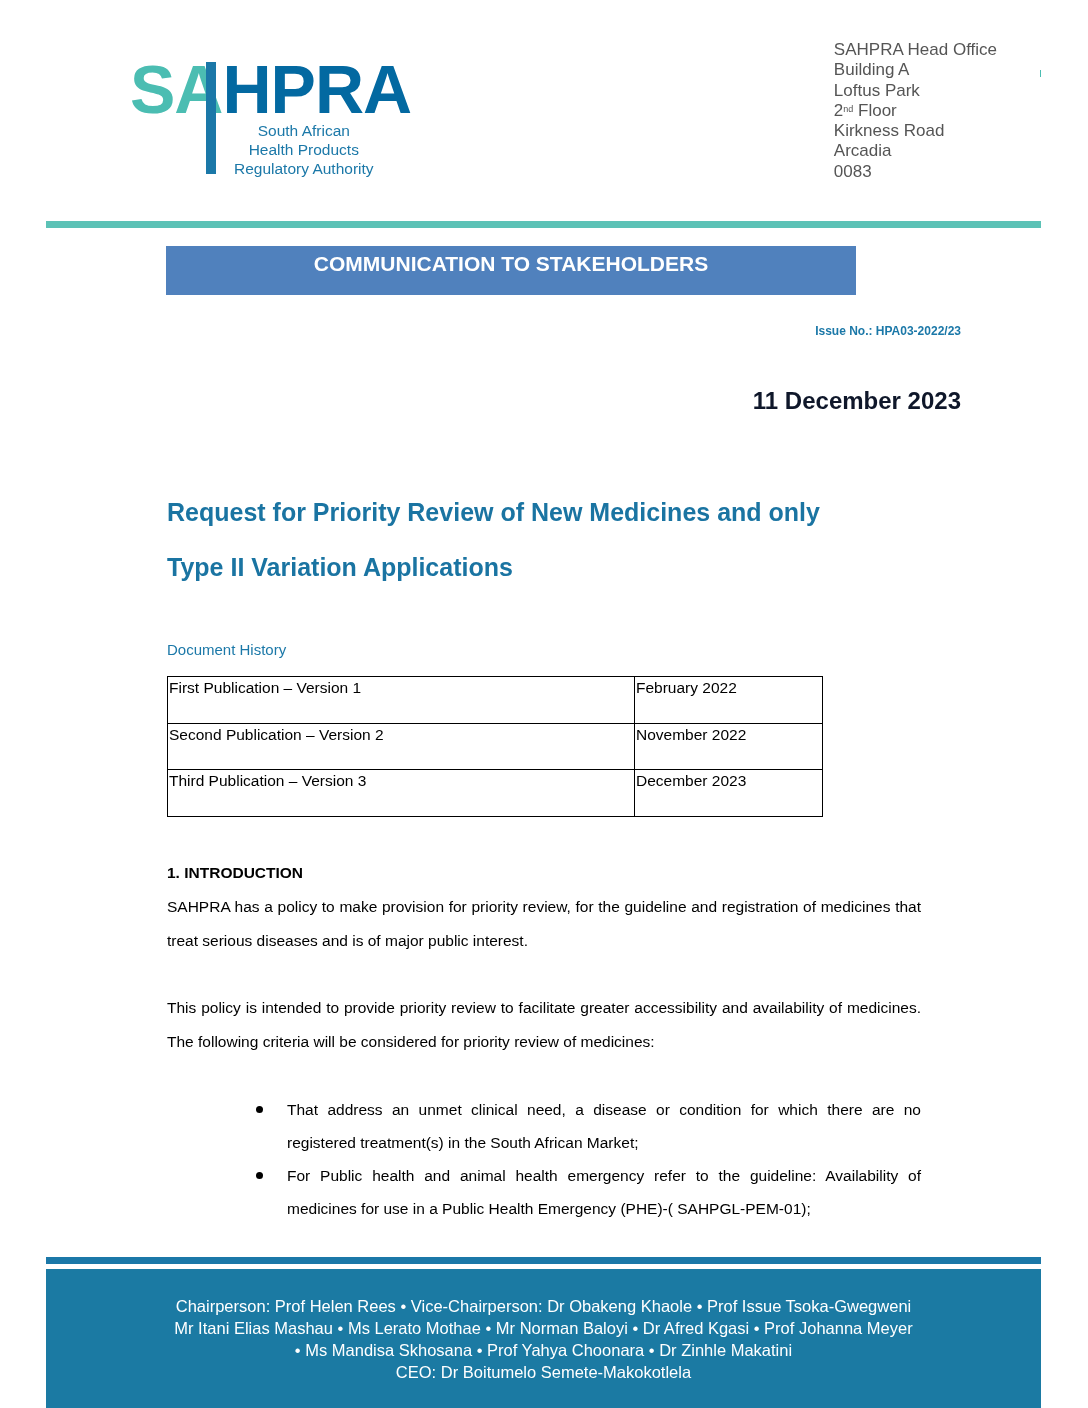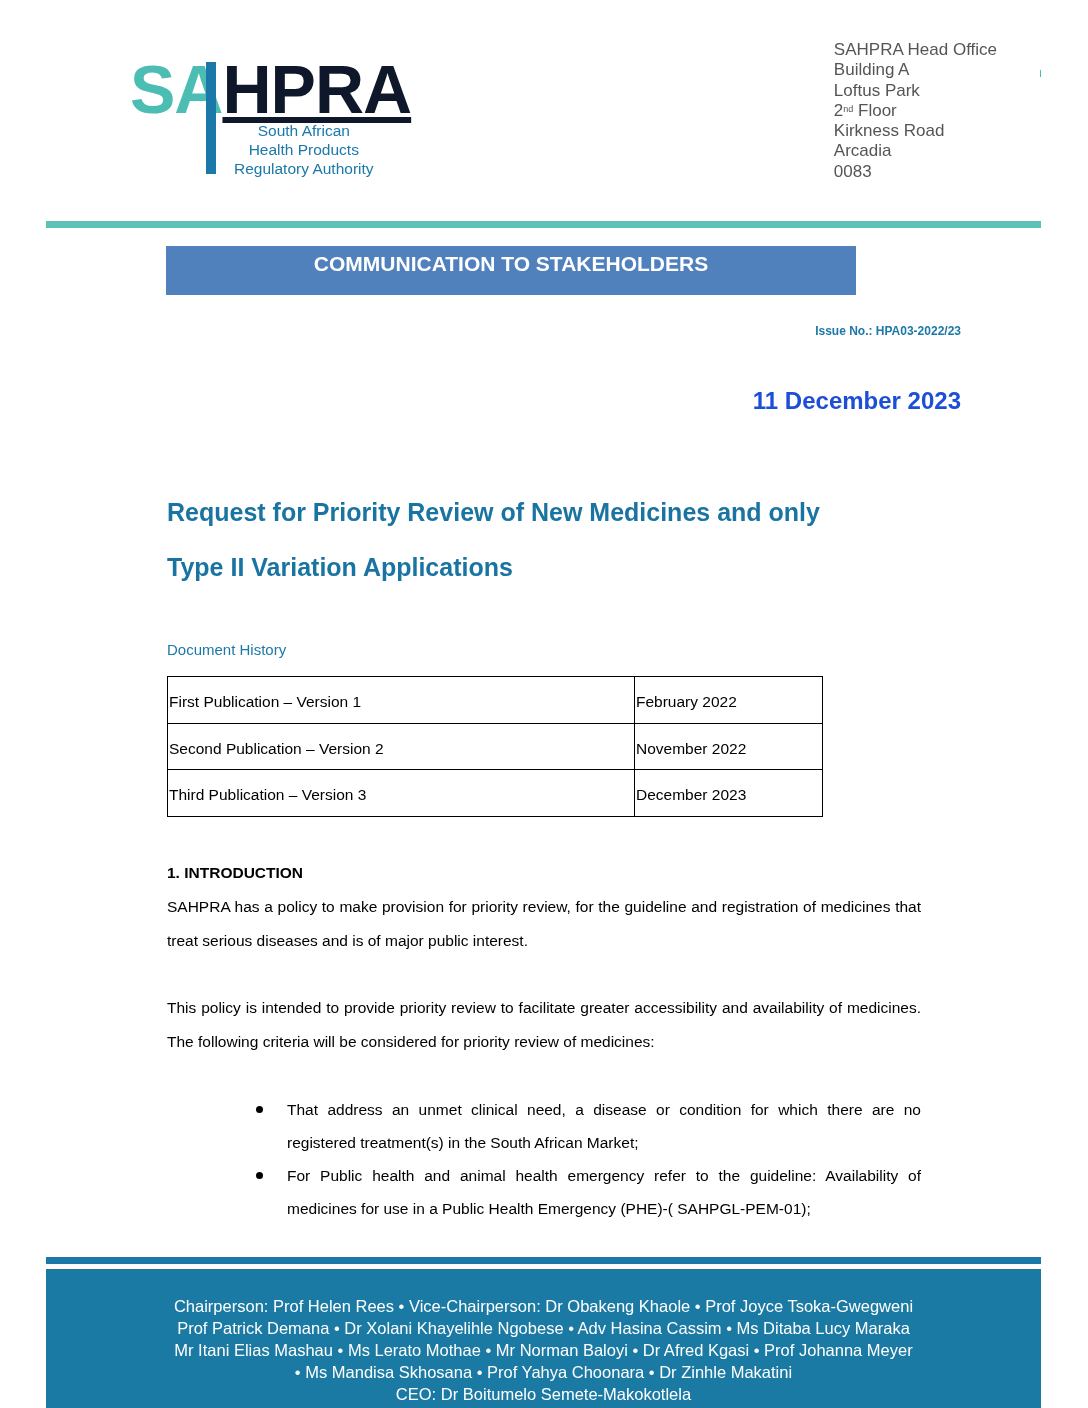--- a/index.html
+++ b/index.html
@@ -3,47 +3,47 @@
   <meta charset="utf-8">
   <style>
     * { box-sizing: border-box; margin: 0; padding: 0; }
     html, body { width: 1088px; height: 1408px; background: #ffffff; overflow: hidden; }
     body { position: relative; font-family: "Liberation Sans", sans-serif; color: #000; }
 
     
     .logo { position: absolute; left: 106px; top: 58px; width: 300px; height: 125px; }
     .logo-word { position: absolute; top: 0; left: 0; font-family: "Liberation Sans", sans-serif; font-weight: bold; font-size: 68px; line-height: 62px; letter-spacing: -1px; white-space: nowrap; }
     .logo-sa { color: #4bbdb2; margin-left: 24px; }
-    .logo-hpra { color: #0f172a; text-decoration: underline; }
+    .logo-hpra { color: #0369a1; }
     .logo-bar { position: absolute; left: 100px; top: 4px; width: 10px; height: 112px; background: #1b78a8; }
     .logo-sub { position: absolute; left: 128px; top: 63px; font-size: 15.5px; line-height: 19px; color: #1b78a8; text-align: center; }
     .logo-sub div { white-space: nowrap; }
 
     
     .address { position: absolute; right: 91px; top: 40px; text-align: left; font-size: 17px; line-height: 20.3px; color: #555; }
     .address sup { font-size: 9px; vertical-align: top; position: relative; top: -2px; }
     .corner-mark { position: absolute; left: 1040px; top: 70px; width: 1px; height: 7px; background: #4bbdb2; }
 
     
     .teal-rule { position: absolute; left: 46px; top: 221px; width: 995px; height: 7px; background: #5cc2b6; }
 
     
     .banner { position: absolute; left: 166px; top: 246px; width: 690px; height: 49px; background: #5081bd; color: #fff; text-align: center; font-weight: bold; font-size: 21px; line-height: 36px; letter-spacing: 0px; }
     .banner span { font-family: "Liberation Sans", sans-serif; }
 
     .issue { position: absolute; right: 127px; top: 324px; font-size: 12px; font-weight: bold; color: #1b78a8; margin-left: 45px; }
-    .date { position: absolute; right: 127px; top: 387px; font-size: 24px; font-weight: bold; color: #1d4ed8; text-align: center; }
+    .date { position: absolute; right: 127px; top: 387px; font-size: 24px; font-weight: bold; color: #0f172a; text-align: center; }
 
     .title { position: absolute; left: 167px; top: 485px; width: 760px; font-size: 25px; font-weight: bold; color: #1a74a2; line-height: 55px; }
 
     .history-label { position: absolute; left: 167px; top: 641px; font-size: 15px; color: #1b78a8; }
 
     
     table.history { position: absolute; left: 167px; top: 676px; width: 656px; border-collapse: collapse; font-size: 15.5px; }
-    table.history td { border: 1px solid #000; height: 46.5px; vertical-align: top; padding: 16px 0 0 1px; }
+    table.history td { border: 1px solid #000; height: 46.5px; vertical-align: top; padding: 2px 0 0 1px; }
     table.history td.c1 { width: 467px; }
 
     
     .section-head { position: absolute; left: 167px; top: 864px; font-size: 15.5px; font-weight: bold; }
     .para { position: absolute; left: 167px; width: 754px; font-size: 15.5px; line-height: 34px; text-align: justify; text-align-last: left; }
     .para1 { top: 890px; }
     .para2 { top: 991px; }
 
     .bullets { position: absolute; left: 256px; top: 1093px; width: 665px; list-style: none; }
     .bullets li { position: relative; padding-left: 31px; font-size: 15.5px; line-height: 33px; text-align: justify; text-align-last: left; }
@@ -123,18 +123,17 @@
     <span>That address an unmet clinical need, a disease or condition for which there are no registered treatment(s) in the South African Market;</span>
   </li>
   <li>
     <span class="dot"></span>
     <span>For Public health and animal health emergency refer to the guideline: Availability of medicines for use in a Public Health Emergency (PHE)-( SAHPGL-PEM-01);</span>
   </li>
 </ul>
 
 <div class="footer-rule"></div>
 <div class="footer">
-  <div>Chairperson: Prof Helen Rees • Vice-Chairperson: Dr Obakeng Khaole • Prof Joyce Tsoka-Gwegweni</div>
-  <div>Prof Patrick Demana • Dr Xolani Khayelihle Ngobese • Adv Hasina Cassim • Ms Ditaba Lucy Maraka</div>
+  <div>Chairperson: Prof Helen Rees • Vice-Chairperson: Dr Obakeng Khaole • Prof Issue Tsoka-Gwegweni</div>
   <div>Mr Itani Elias Mashau • Ms Lerato Mothae • Mr Norman Baloyi • Dr Afred Kgasi • Prof Johanna Meyer</div>
   <div>• Ms Mandisa Skhosana • Prof Yahya Choonara • Dr Zinhle Makatini</div>
   <div>CEO: Dr Boitumelo Semete-Makokotlela</div>
 </div>
 
 </body></html>

